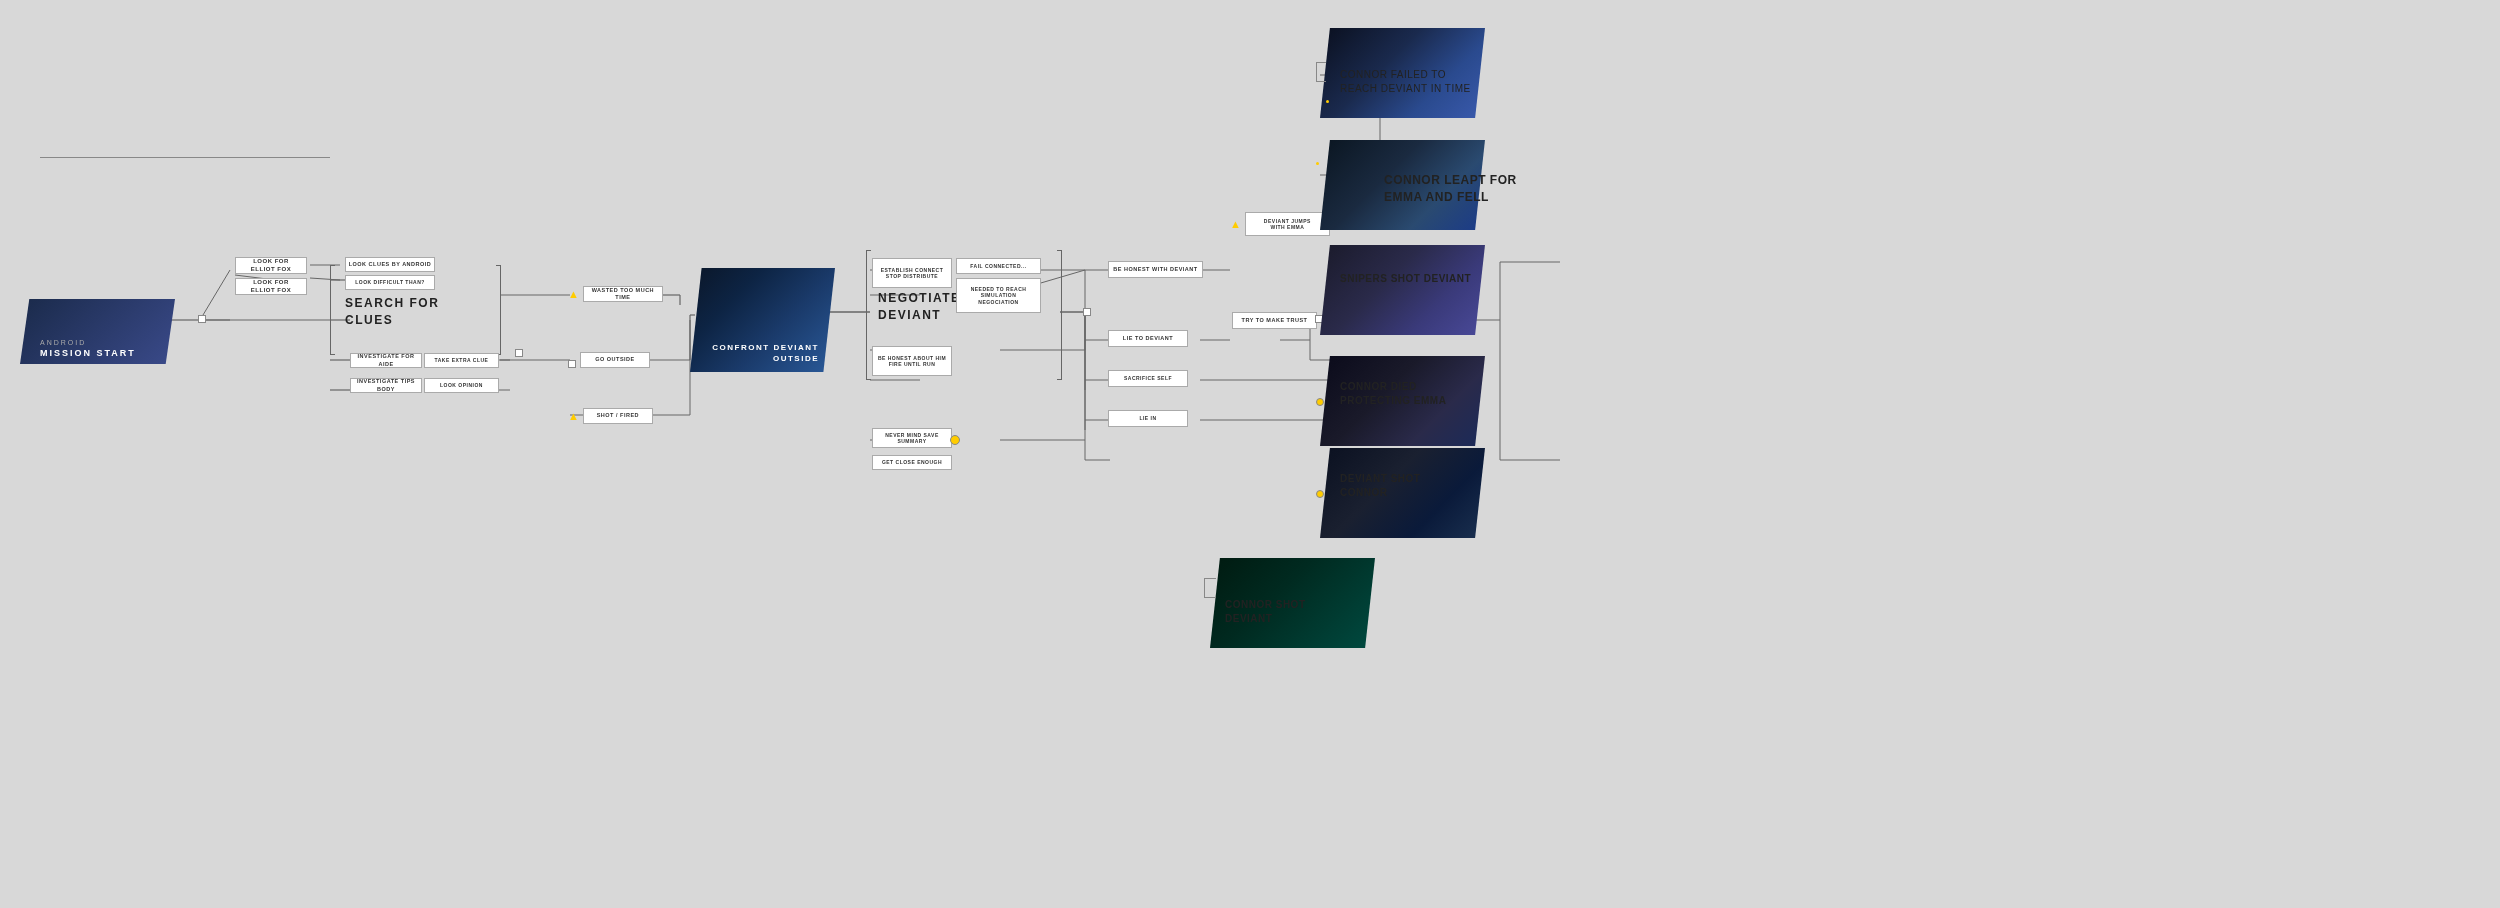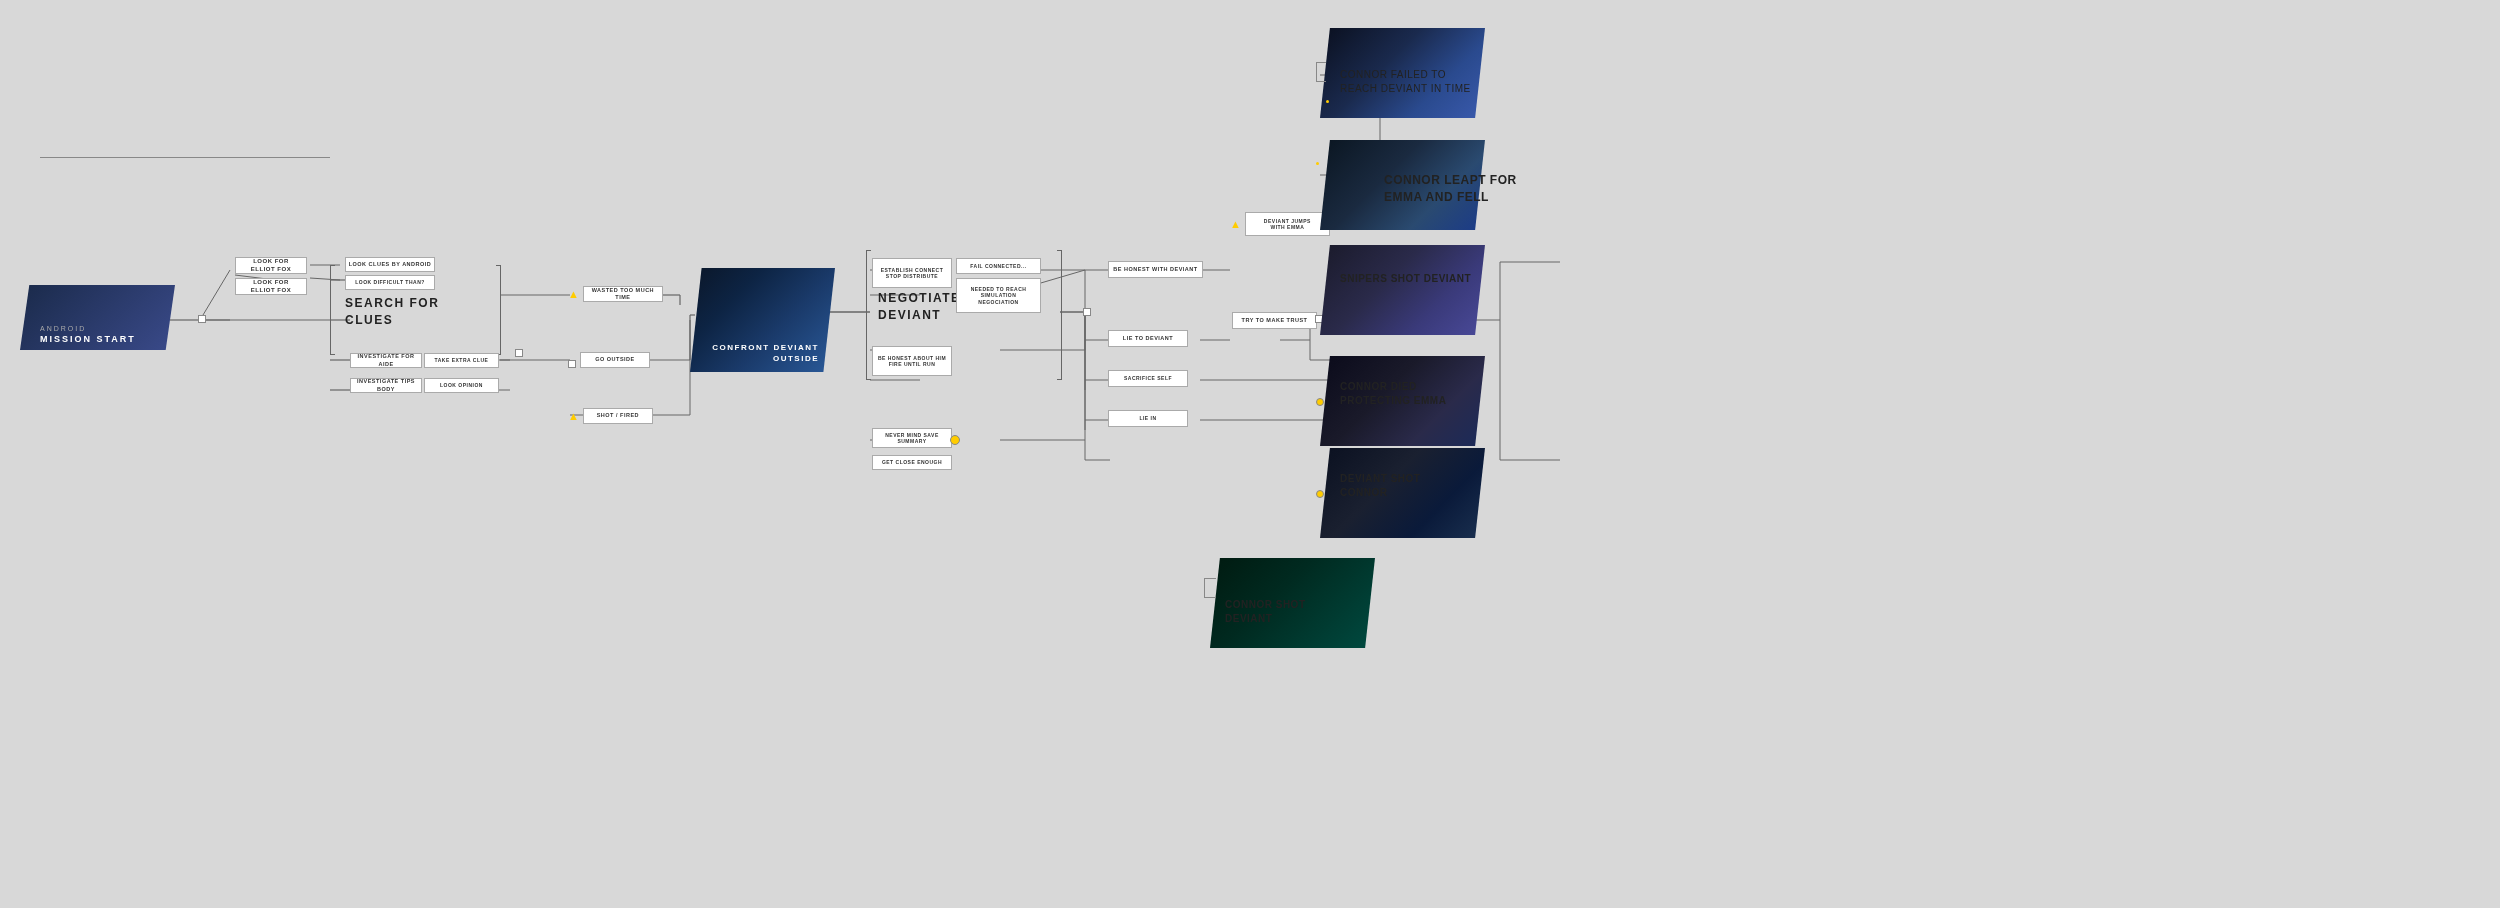--- a/index.html
+++ b/index.html
@@ -202,21 +202,21 @@
 
 <div class="title-area">
   <div style="display:flex; align-items:center; gap:6px;">
     <span class="completed-pct"></span>
     <span class="completed-text"></span>
   </div>
   <div class="title-line"></div>
   <div class="main-title"></div>
 </div>
 
-<div class="mission-start-img" style="left:20px; top:285px; width:155px; height:65px;">
+<div class="mission-start-img" style="left:20px; top:299px; width:155px; height:65px;">
   <div style="width:100%; height:100%; background: linear-gradient(135deg, #1a2a4a 0%, #2a3a6a 50%, #3a4a8a 100%); display:flex; flex-direction:column; justify-content:flex-end; padding: 4px 14px 6px 20px;">
     <div style="font-size:7px; color:#aaa; letter-spacing:2px; margin-bottom:2px;">ANDROID</div>
     <div style="font-size:9px; font-weight:700; color:white; letter-spacing:2px; text-transform:uppercase;">MISSION START</div>
   </div>
 </div>
 
 <div style="position:absolute; left:330px; top:265px; width:5px; height:90px; border-left:1.5px solid #666; border-top:1.5px solid #666; border-bottom:1.5px solid #666;"></div>
 <div style="position:absolute; left:496px; top:265px; width:5px; height:90px; border-right:1.5px solid #666; border-top:1.5px solid #666; border-bottom:1.5px solid #666;"></div>
 <div class="bracket-node-label" style="left:345px; top:295px; font-size:12px; font-weight:700; letter-spacing:1.5px; color:#222; width:145px; line-height:1.4;">
   <span>SEARCH FOR<br>CLUES</span>

